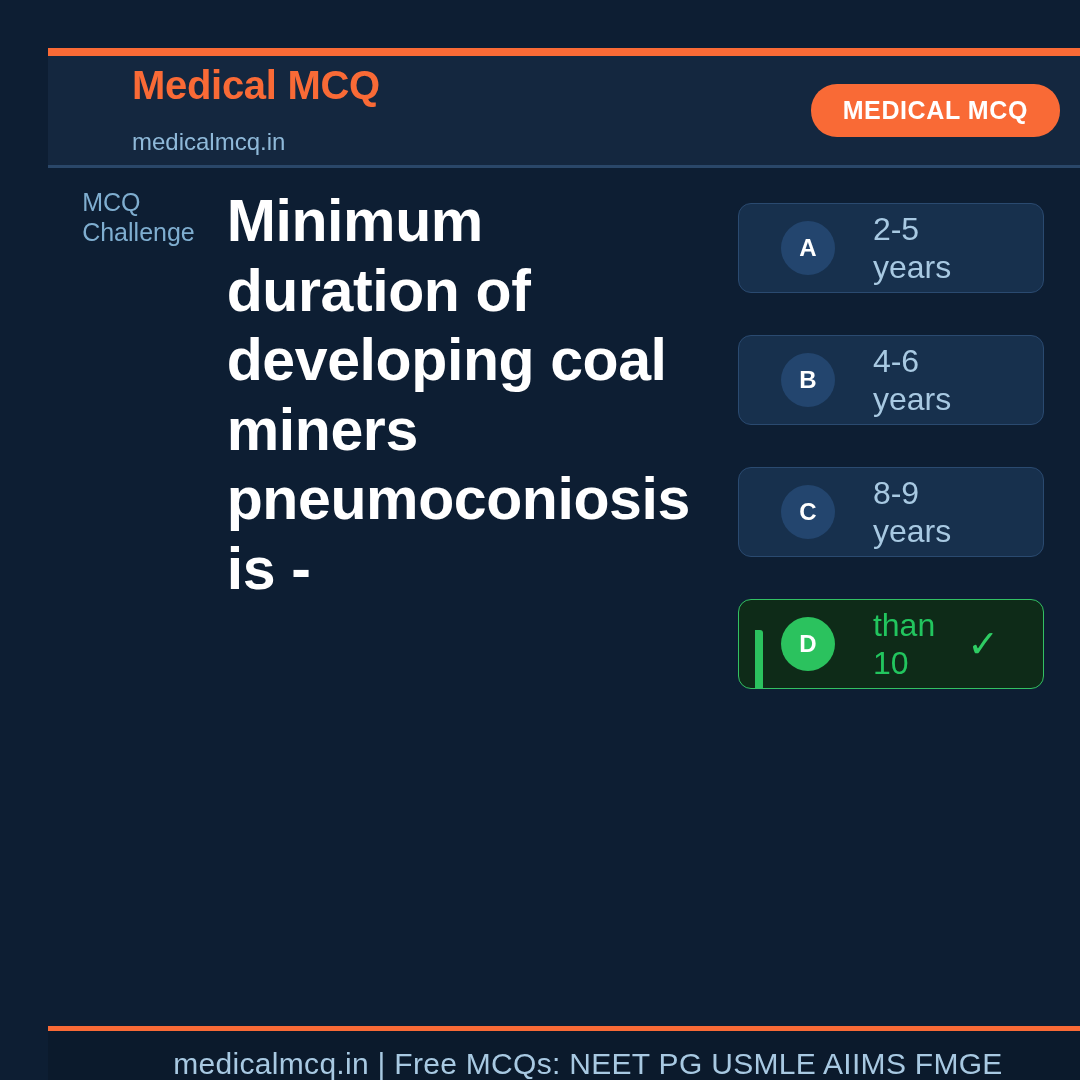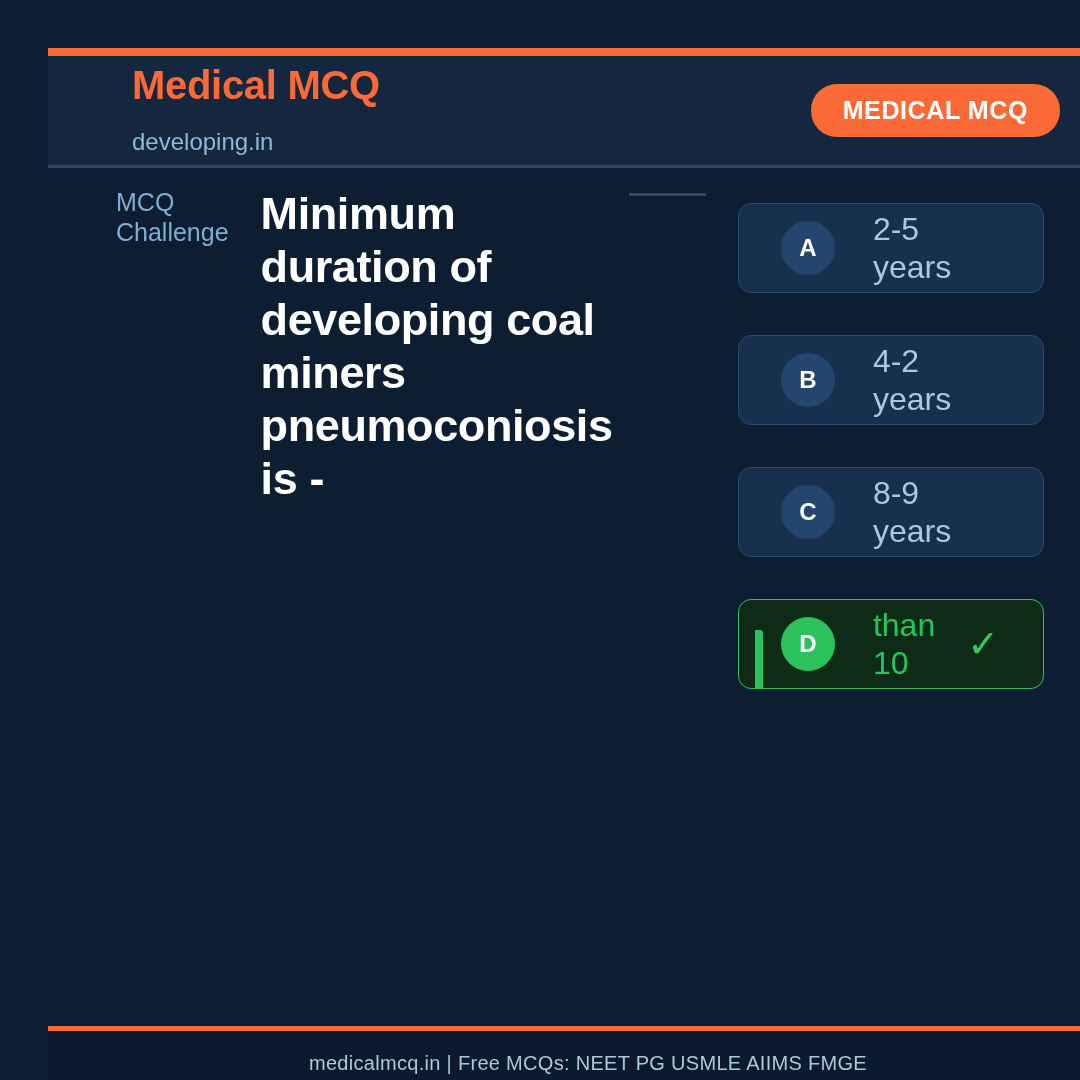--- a/index.html
+++ b/index.html
@@ -82,21 +82,21 @@
   }
 
   .eyebrow {
     font-size:25px;
     color:#7FAED0;
     line-height:1.2;
     margin-bottom:10px;
   }
 
   .question {
-    font-size:45px;
+    font-size:59px;
     font-weight:bold;
     color:#FFFFFF;
     line-height:1.18;
     letter-spacing:-0.4px;
   }
 
   .divider {
     height:3px;
     background:#2D4A6B;
     margin:22px 0 18px 0;
@@ -174,35 +174,35 @@
     width:1080px;
     height:70px;
     background:#0B1A2C;
     border-top:5px solid #F96A36;
     display:flex;
     align-items:center;
     justify-content:center;
   }
 
   .footer-text {
-    font-size:20px;
+    font-size:30px;
     color:#A8C9E2;
     letter-spacing:0.3px;
     white-space:nowrap;
   }
 </style>
 </head>
 <body>
 
 <div class="top-rule"></div>
 
 <div class="header">
   <div class="brand-block">
     <div class="brand-title">Medical MCQ</div>
-    <div class="brand-domain">developing.in</div>
+    <div class="brand-domain">medicalmcq.in</div>
   </div>
   <div class="header-badge">MEDICAL MCQ</div>
 </div>
 
 <div class="content">
   <div class="eyebrow">MCQ Challenge</div>
   <div class="question">Minimum duration of developing coal miners pneumoconiosis is -</div>
   <div class="divider"></div>
 
   <div class="options">
@@ -210,21 +210,21 @@
     <div class="option">
 
       <div class="option-badge">A</div>
       <div class="option-text">2-5 years</div>
       <div class="option-check">✓</div>
     </div>
 
     <div class="option">
 
       <div class="option-badge">B</div>
-      <div class="option-text">4-2 years</div>
+      <div class="option-text">4-6 years</div>
       <div class="option-check">✓</div>
     </div>
 
     <div class="option">
 
       <div class="option-badge">C</div>
       <div class="option-text">8-9 years</div>
       <div class="option-check">✓</div>
     </div>
 

